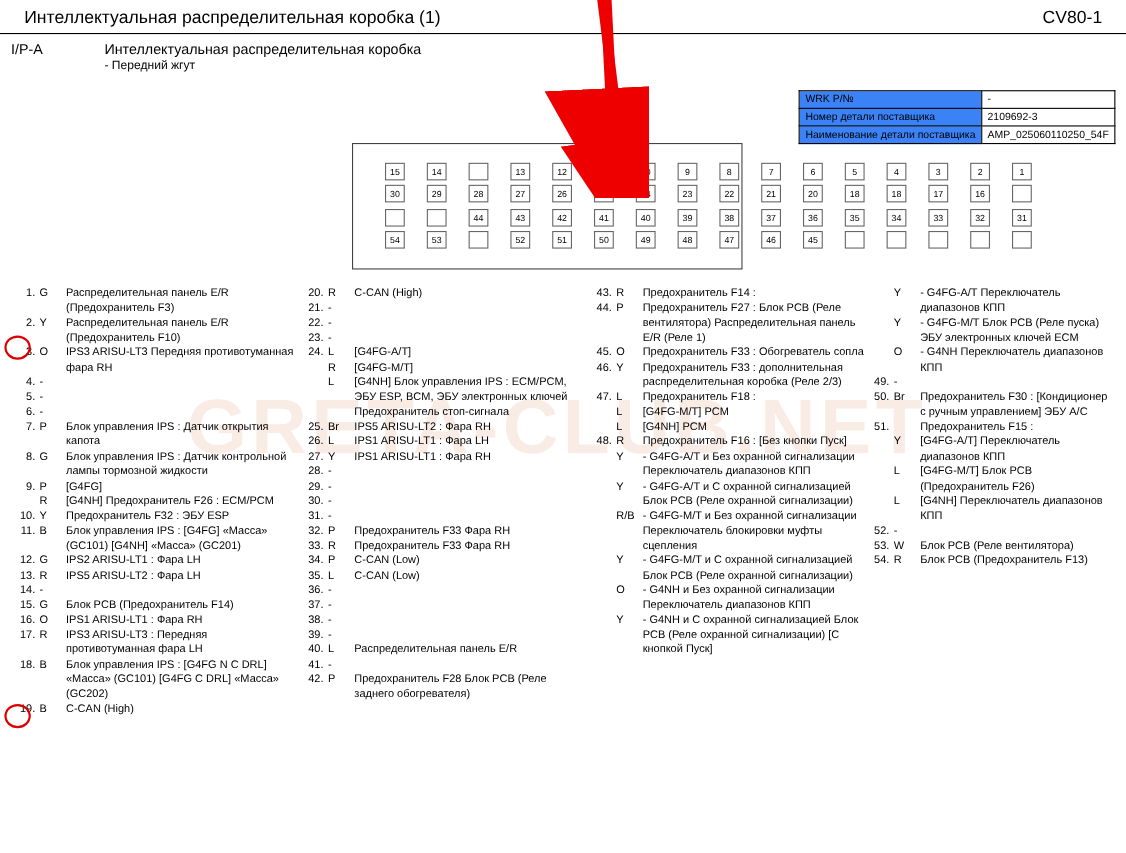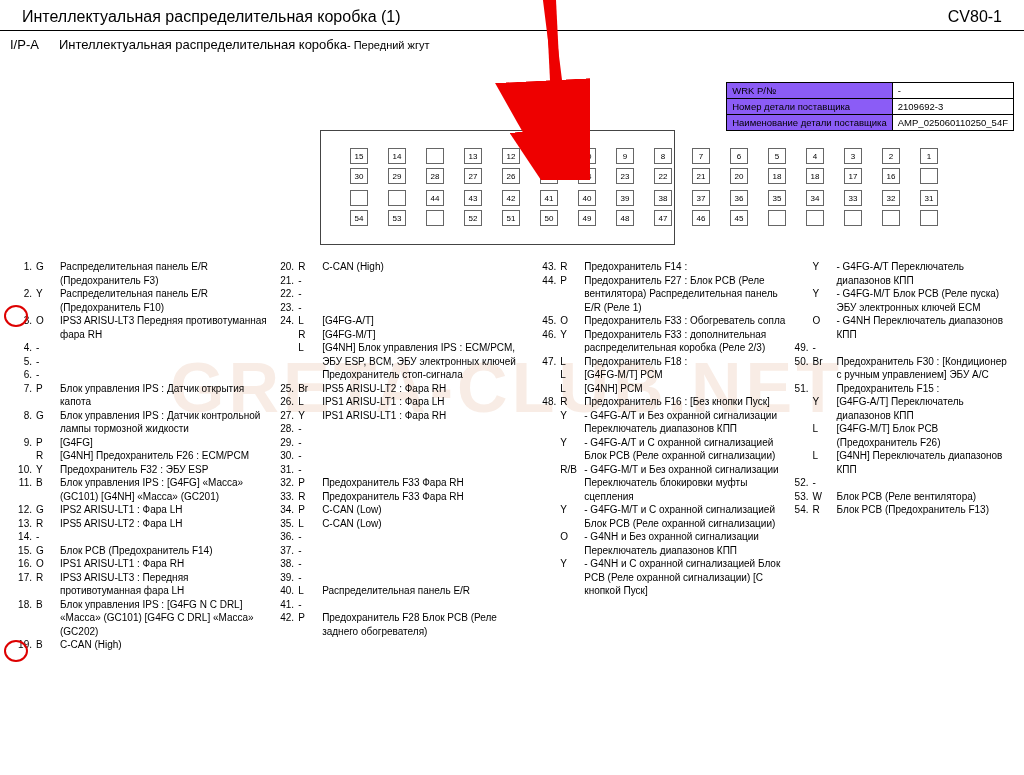--- a/index.html
+++ b/index.html
@@ -1,28 +1,28 @@
 <!DOCTYPE html>
 <html><head>
 <meta charset="utf-8">
 <style>
 * { margin:0; padding:0; box-sizing:border-box; }
 body { font-family:Arial,sans-serif; font-size:10px; background:#fff; color:#000; width:1024px; height:775px; position:relative; overflow:hidden; }
 .hdr { border-bottom:1.5px solid #000; padding:8px 22px 4px; display:flex; justify-content:space-between; align-items:baseline; }
 .hdr-title { font-size:16px; font-weight:400; }
 .hdr-code { font-size:16px; }
 .sub { padding:6px 10px 2px 10px; display:flex; align-items:flex-start; }
-.sub-left { display:flex; }
+.sub-left { display:flex;gap:36px; }
 .ipa { font-size:13px; margin-right:20px; }
-.sub-titles { display:flex; flex-direction:row; }
+.sub-titles { display:flex; flex-direction:column; }
 .sub-title { font-size:13px; }
 .sub-note { font-size:11px; margin-top:2px; }
 .info-table { position:absolute; right:10px; top:82px; border-collapse:collapse; font-size:9.5px; }
 .info-table td { border:1px solid #000; padding:2px 5px; }
-.info-table .lbl { background:#8b5cf6; }
+.info-table .lbl { background:#3b82f6; }
 .diag { position:absolute; left:320px; top:130px; width:355px; height:115px; }
 .diag-box { position:absolute; left:0; top:0; width:355px; height:115px; border:1px solid #444; }
 .diag-row { position:absolute; display:flex;gap:20px; }
 .cell { width:18px; height:16px; border:1px solid #666; font-size:8px; display:flex; align-items:center; justify-content:center; background:#fff; }
 .red-arrow { position:absolute; left:370px; top:-20px; width:220px; height:200px; pointer-events:none; z-index:10; }
 .cols { position:absolute; top:260px; left:10px; right:10px; display:flex; font-size:10px; line-height:1.35; }
 .col { }
 .c1 { width:265px; }
 .c2 { width:265px; }
 .c3 { width:255px; }

